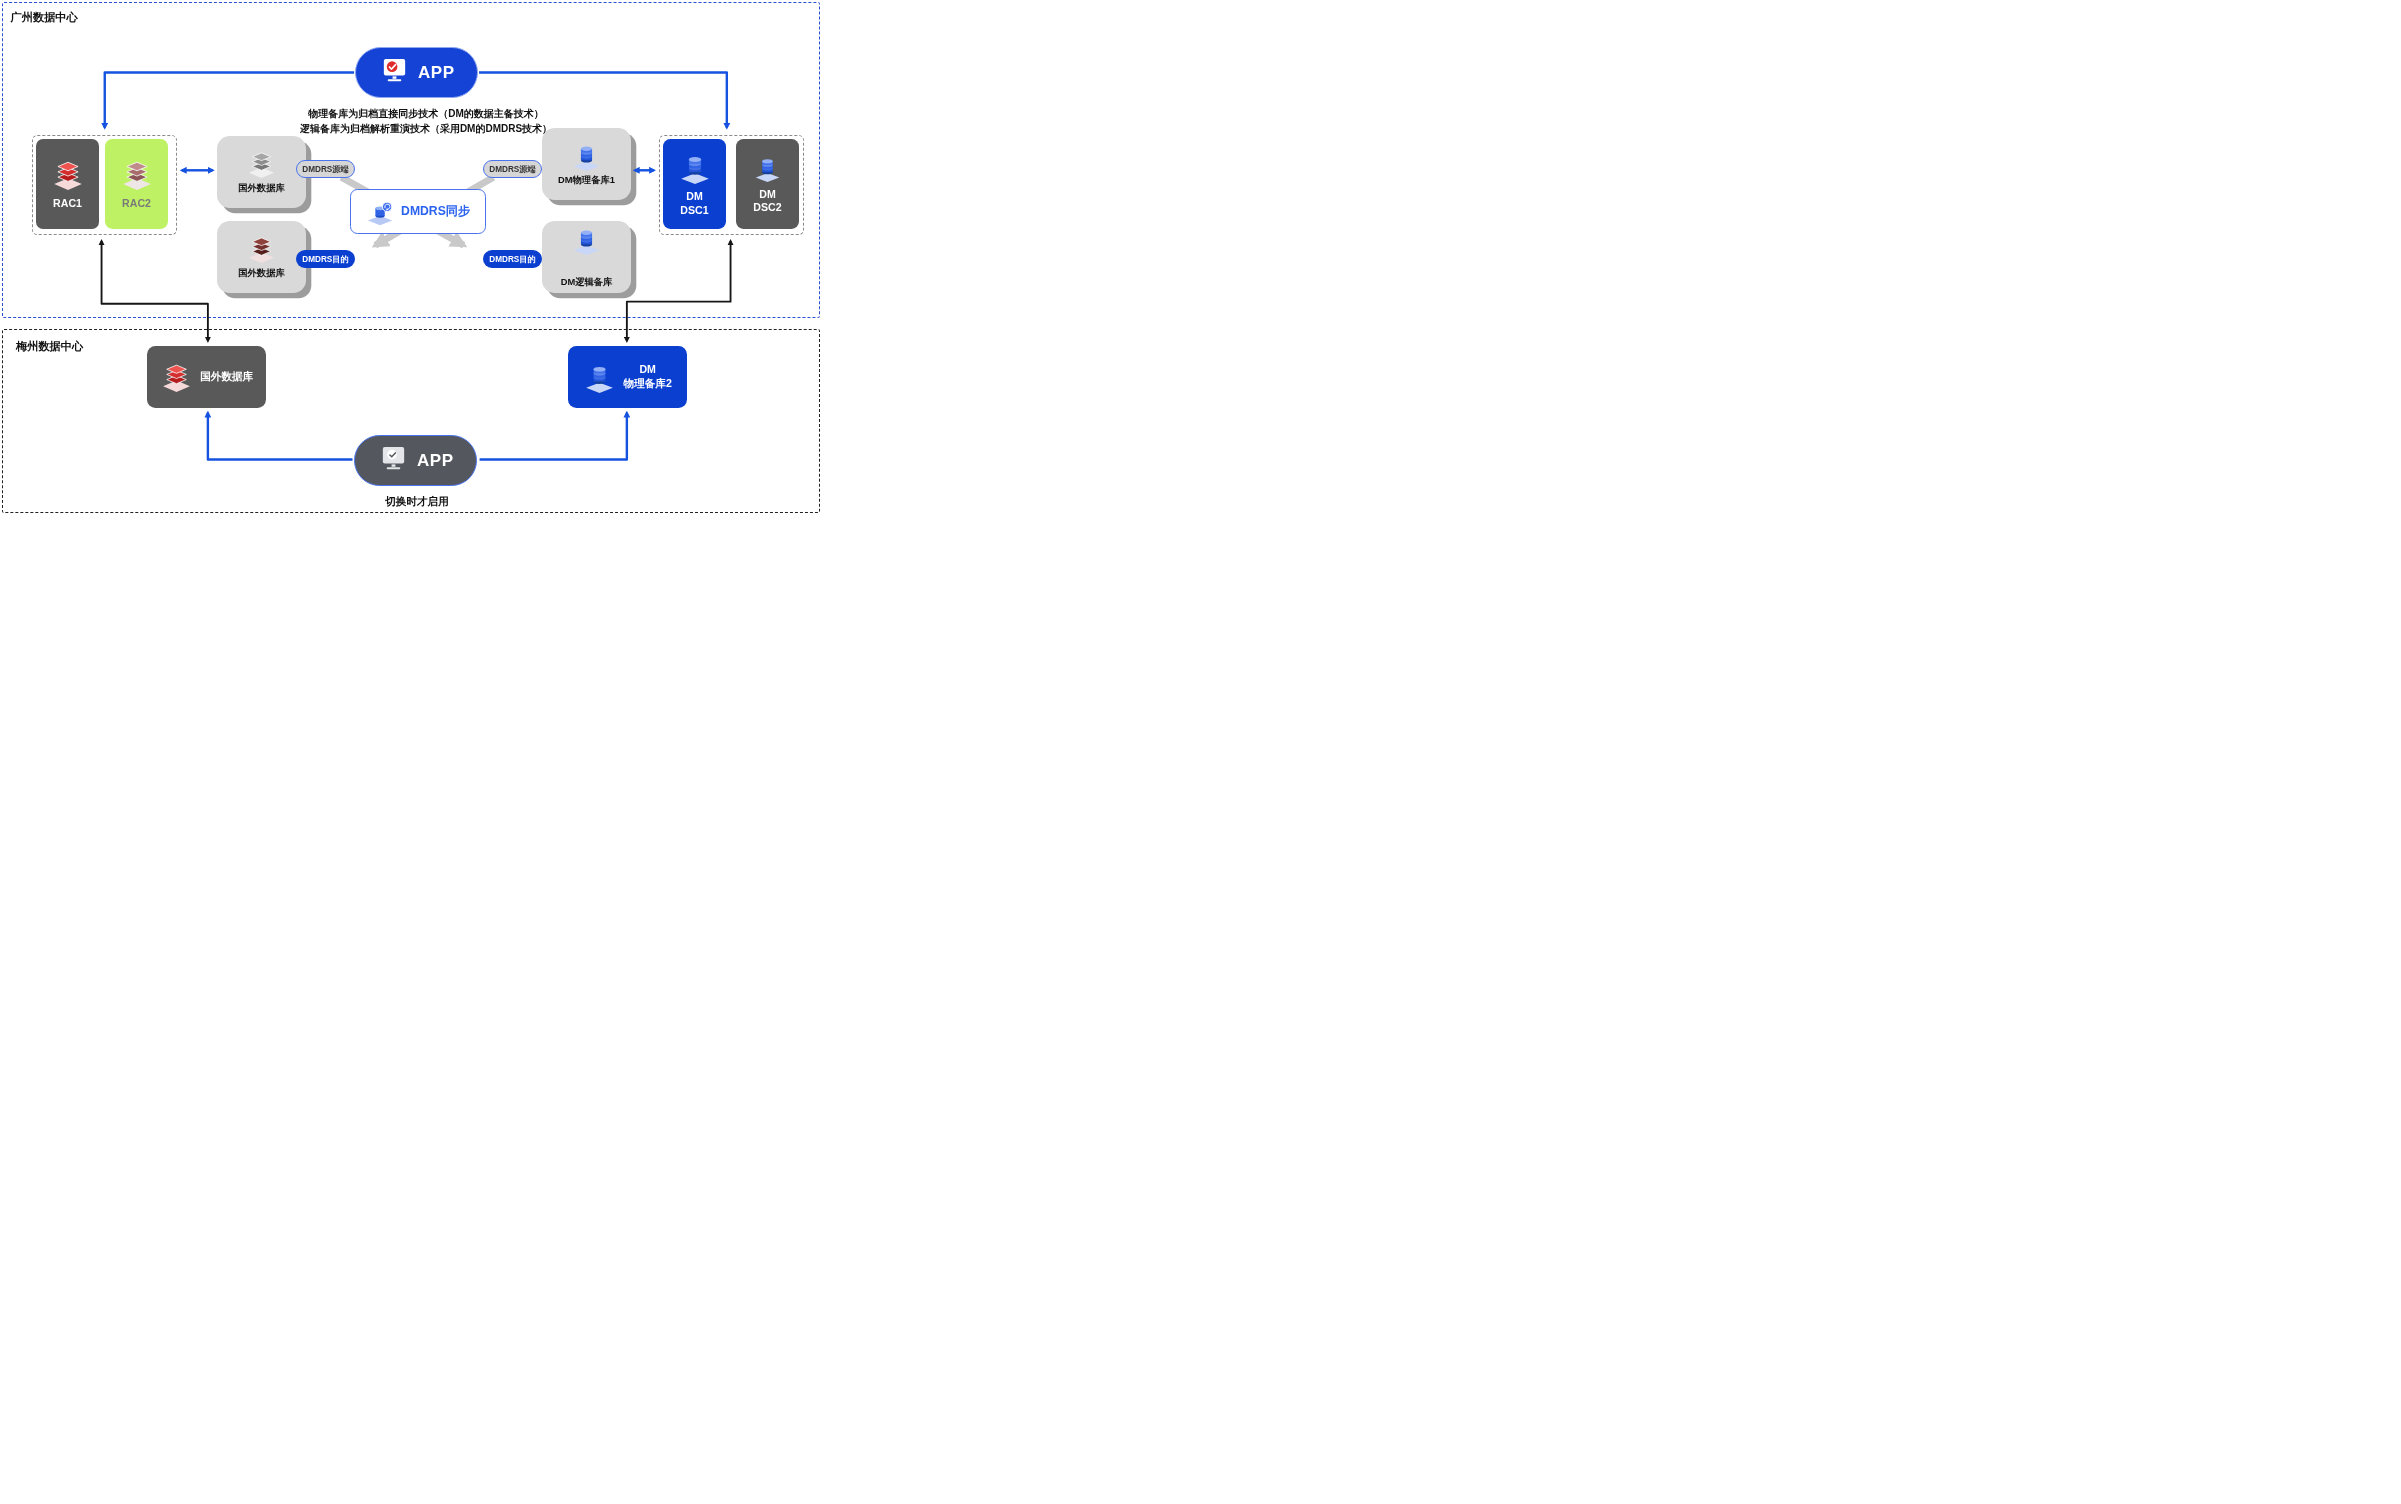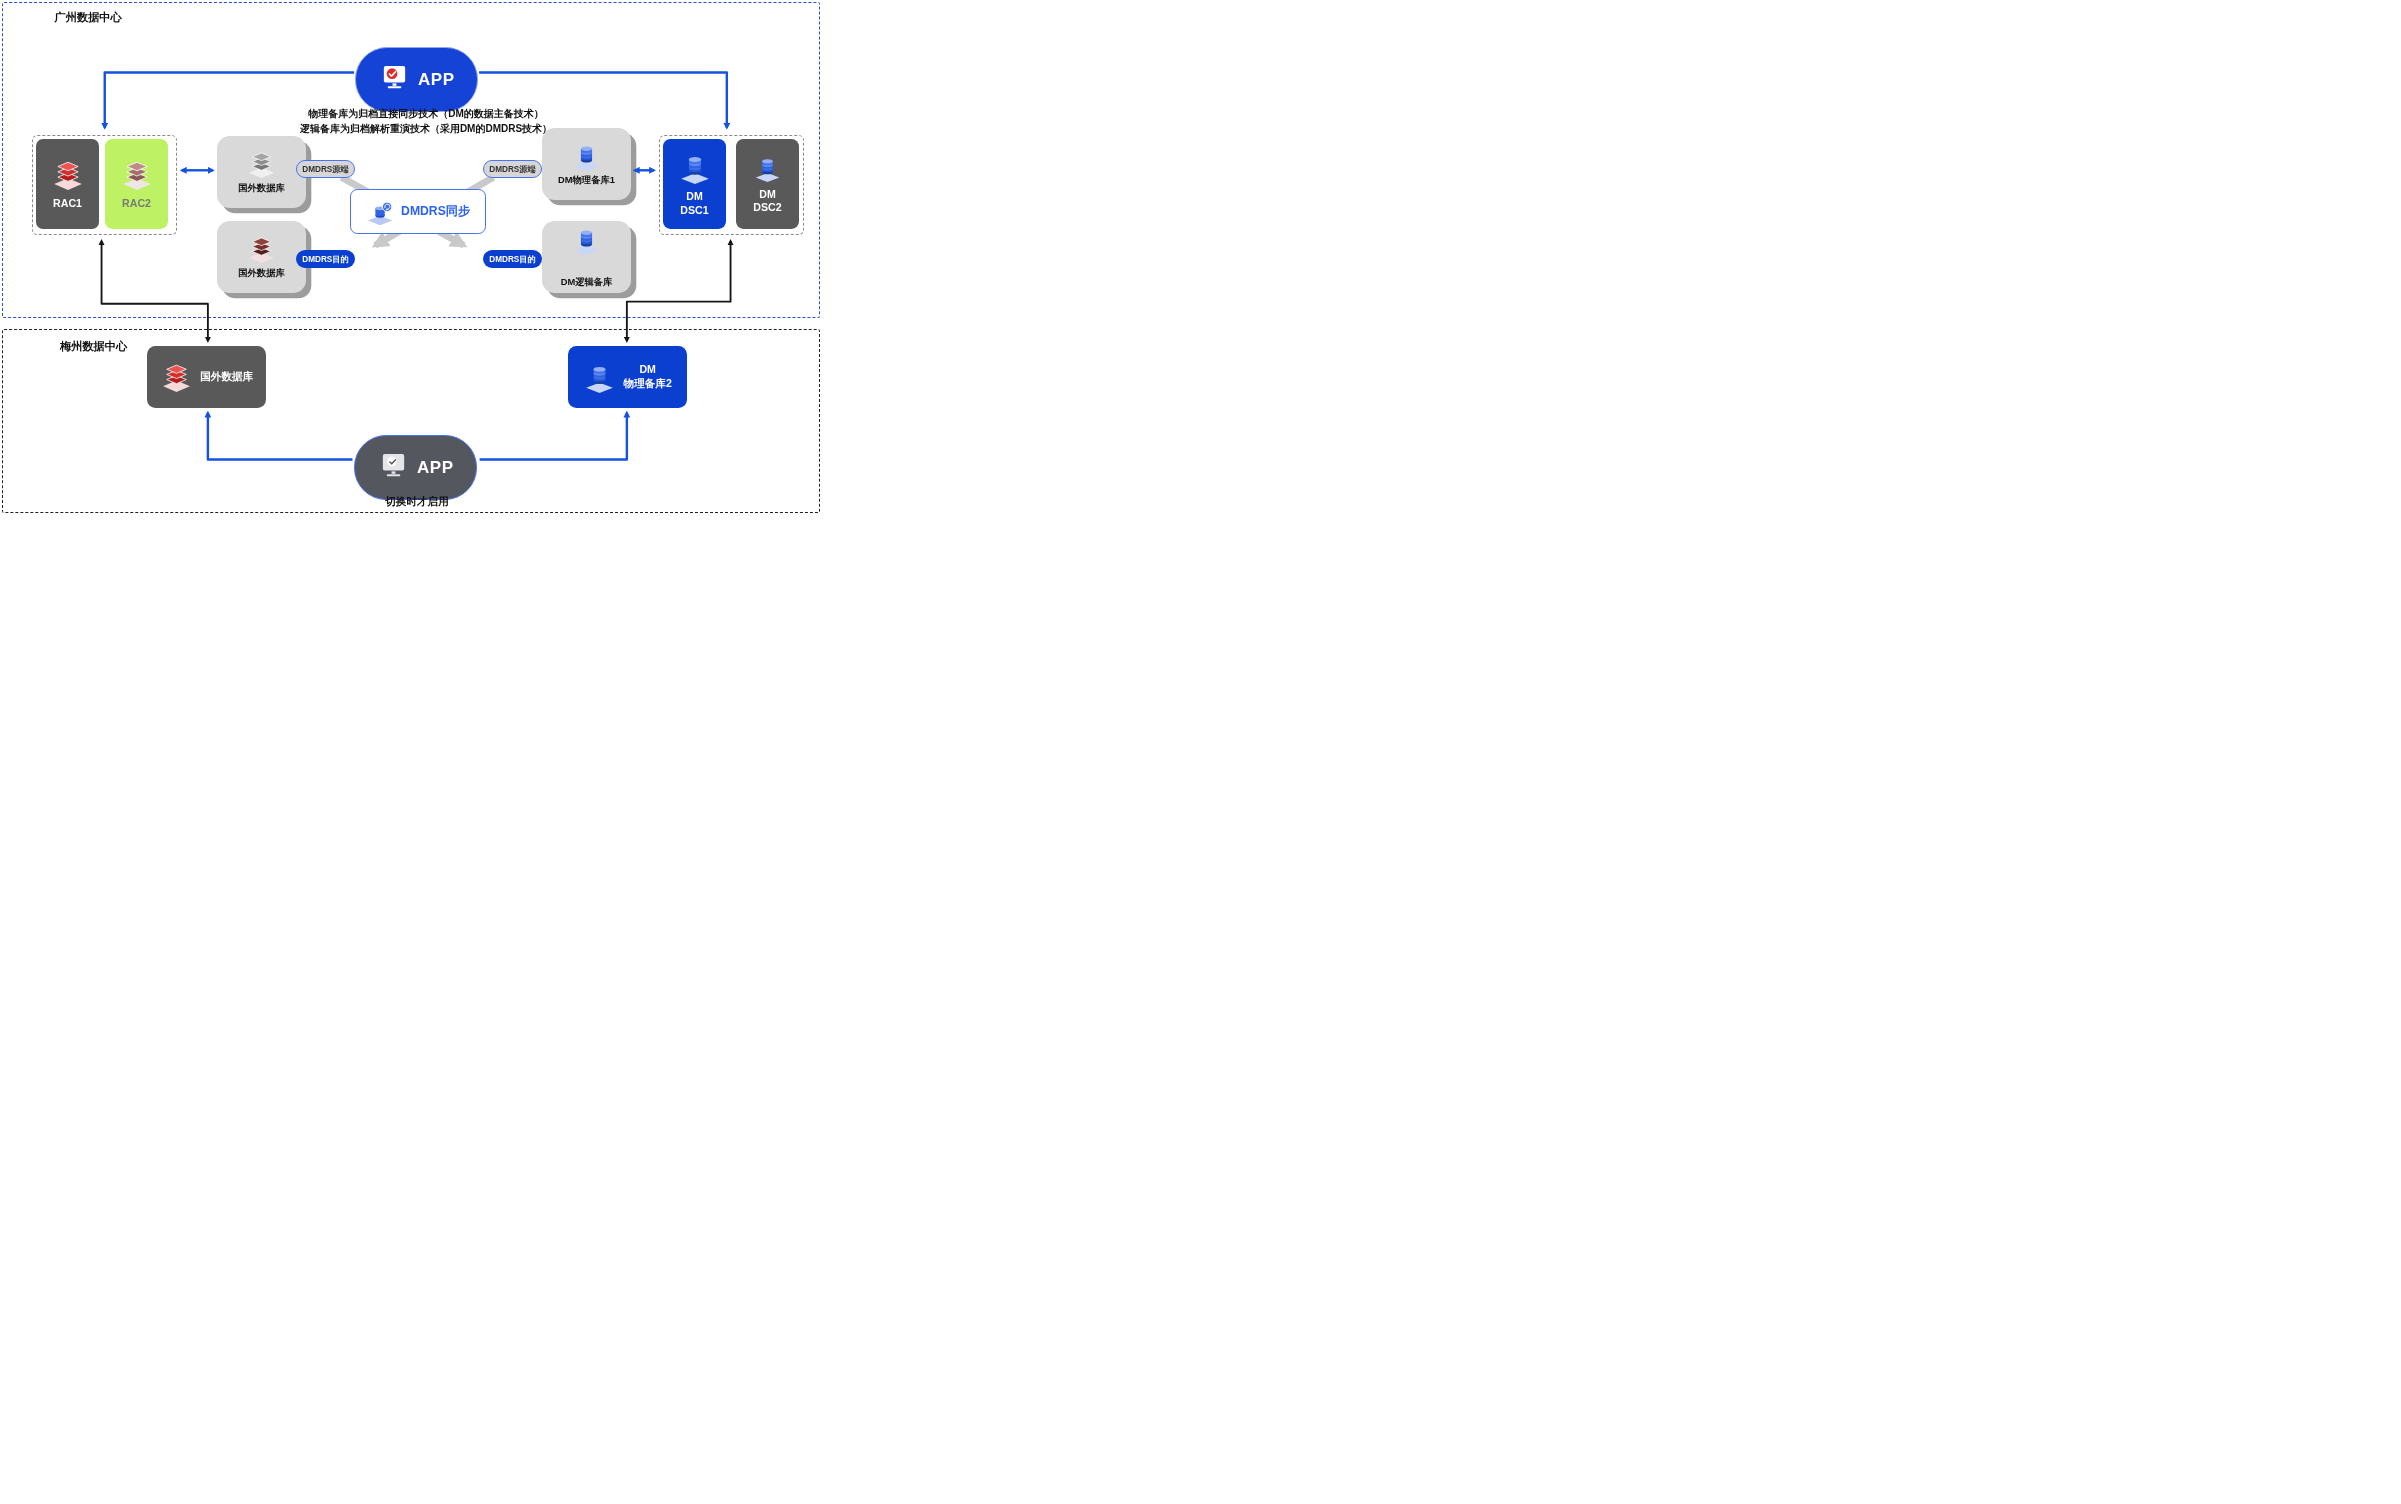--- a/index.html
+++ b/index.html
@@ -3,24 +3,24 @@
 <meta charset="utf-8">
 <style>
   html,body{margin:0;padding:0;background:#fff;}
   body{font-family:"Liberation Sans","DejaVu Sans",sans-serif;}
   .canvas{position:relative;width:822px;height:515px;background:#fff;overflow:hidden;}
 
   
   .zone{position:absolute;border-radius:2.1px;background:transparent;}
   .zone-gz{left:2.1px;top:2.1px;width:816px;height:314px;border:1.1px dashed #2a4fd0;}
   .zone-mz{left:2.1px;top:329px;width:816px;height:182px;border:1.1px dashed #222;}
-  .zone-title{position:absolute;font-size:11.2px;font-weight:700;color:#111;margin-left:44px;}
-
-  
-  .app{position:absolute;width:123px;height:65px;border-radius:32px;display:flex;align-items:center;justify-content:center;gap:8.5px;box-sizing:border-box;z-index:2;}
+  .zone-title{position:absolute;font-size:11.2px;font-weight:700;color:#111;}
+
+  
+  .app{position:absolute;width:123px;height:51px;border-radius:32px;display:flex;align-items:center;justify-content:center;gap:8.5px;box-sizing:border-box;z-index:2;}
   .app-blue{background:#1543d6;border:1.6px solid #8fa8f0;}
   .app-gray{background:#54575d;border:1.6px solid #4a74ef;}
   .app-label{color:#fff;font-size:17px;font-weight:700;letter-spacing:0.5px;}
   .app-icon{width:31px;height:31px;}
 
   
   .node{position:absolute;width:89px;height:72px;background:#d9d9d9;border-radius:12.8px;
         box-shadow:5.3px 5.3px 0 #9c9c9c;display:flex;flex-direction:column;align-items:center;
         justify-content:center;gap:2.1px;z-index:2;}
   .node-icon{width:31px;height:31px;}

